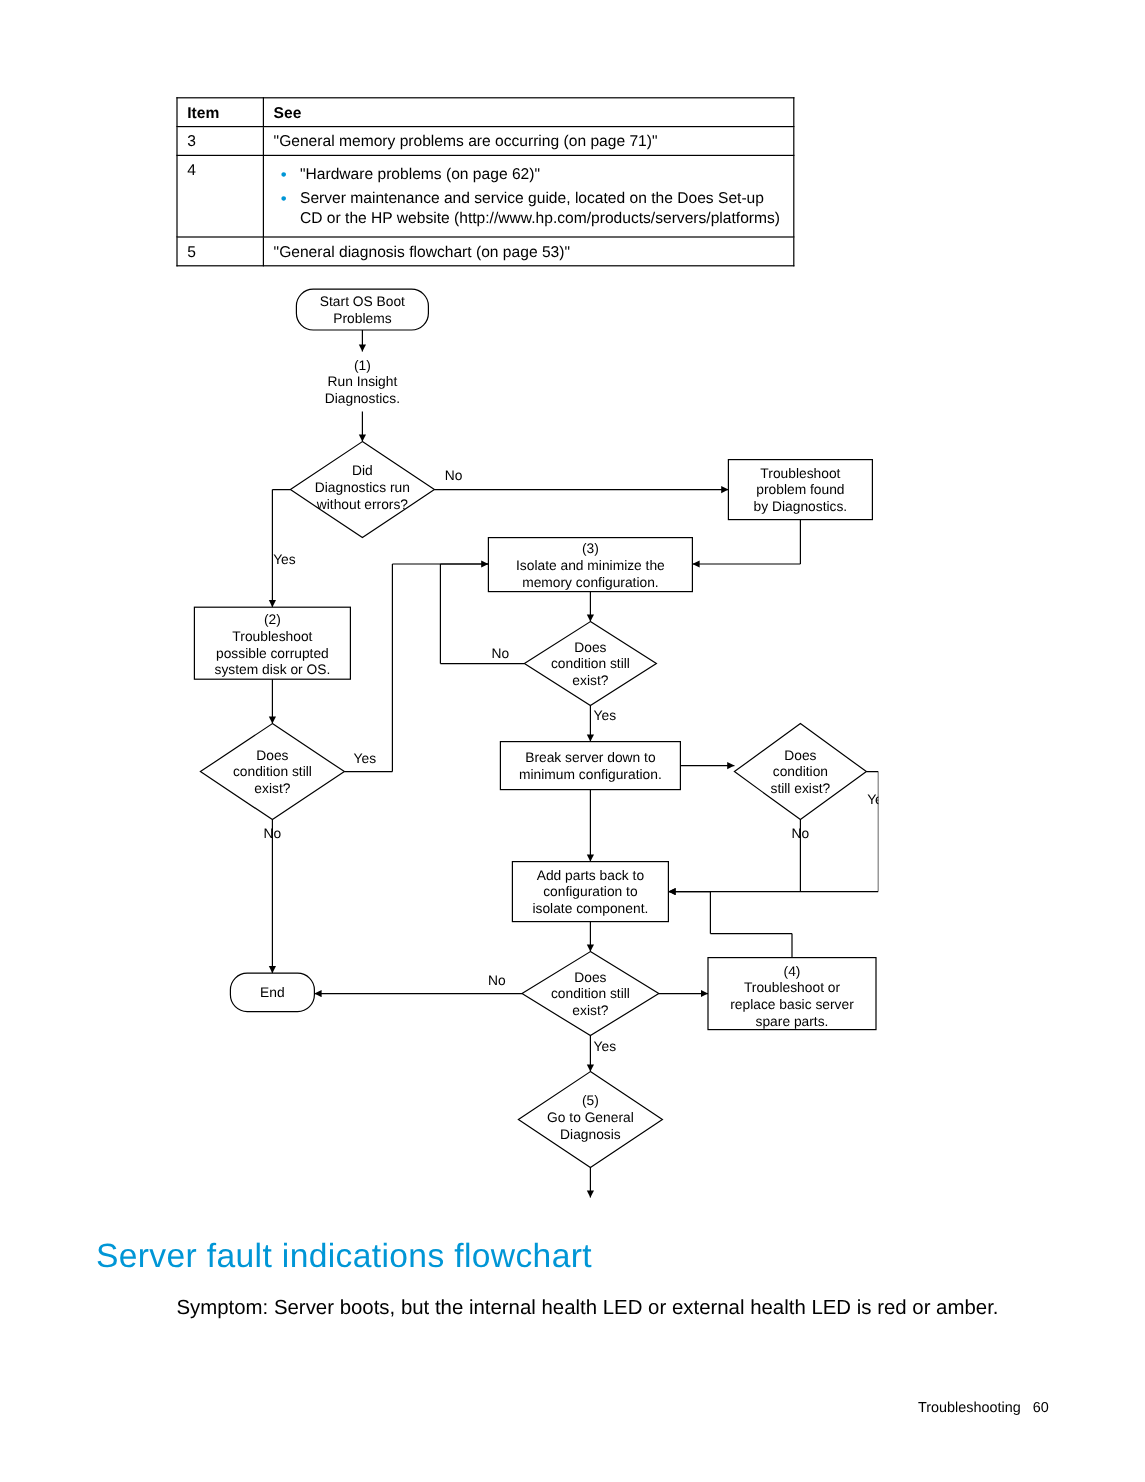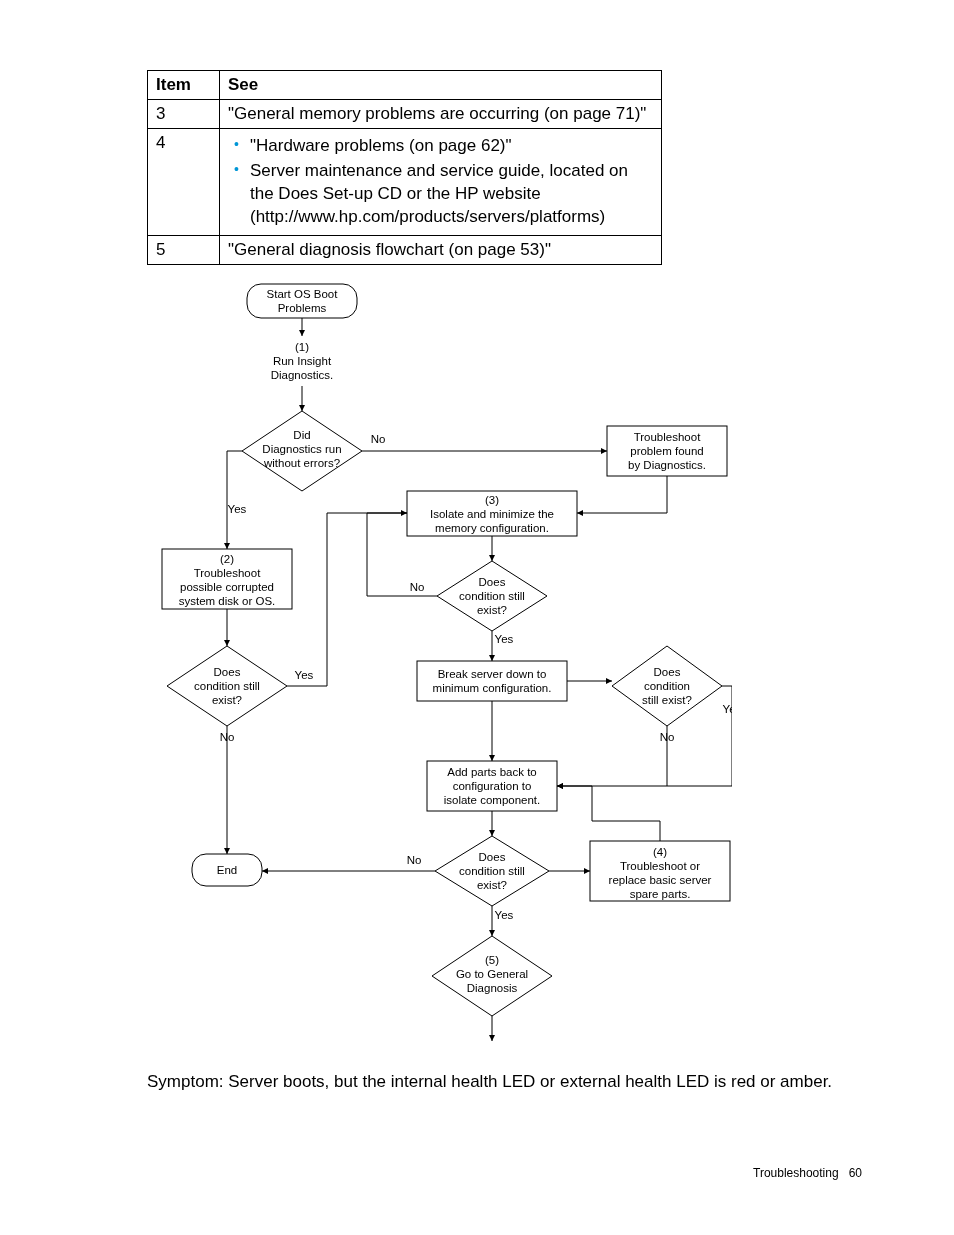--- a/index.html
+++ b/index.html
@@ -16,22 +16,23 @@
     padding: 70px 80px 50px 80px;
     box-sizing: border-box;
     width: 100%;
     height: 100%;
     position: relative;
   }
   table.ref {
     border-collapse: collapse;
     width: 515px;
     margin-left: 67px;
-    font-size: 17px;
+    font-size: 13px;
     margin-bottom: 16px;
+    margin-top: 11px;
   }
   table.ref th, table.ref td {
     border: 1px solid #000;
     text-align: left;
     vertical-align: top;
     padding: 4px 8px;
   }
   table.ref th {
     font-weight: bold;
   }
@@ -65,21 +66,21 @@
     margin: 18px 0 10px 0;
     letter-spacing: 0.3px;
   }
   .symptom {
     font-size: 17px;
     margin-left: 67px;
   }
   .footer {
     position: absolute;
     bottom: 55px;
-    right: 92px;
+    right: 80px;
     font-size: 12px;
     color: #000;
   }
   .flowchart {
     margin-left: 72px;
     margin-top: 4px;
   }
   .flowchart svg text {
     font-family: Arial, Helvetica, sans-serif;
     font-size: 11.5px;
@@ -239,19 +240,20 @@
       <text x="75" y="593">End</text>
 
       <polygon points="340,655 400,695 340,735 280,695" fill="#fff" stroke="#000"></polygon>
       <text x="340" y="683">(5)</text>
       <text x="340" y="697">Go to General</text>
       <text x="340" y="711">Diagnosis</text>
       <line x1="340" y1="735" x2="340" y2="760" stroke="#000" marker-end="url(#arrow)"></line>
     </svg>
   </div>
 
+  <h2 class="section">Server fault indications flowchart</h2>
   <p class="symptom">Symptom: Server boots, but the internal health LED or external health LED is red or amber.</p>
 
   <div class="footer">
     <span>Troubleshooting</span>&nbsp;&nbsp;
     <span>60</span>
   </div>
 </div>
 
 </body></html>

